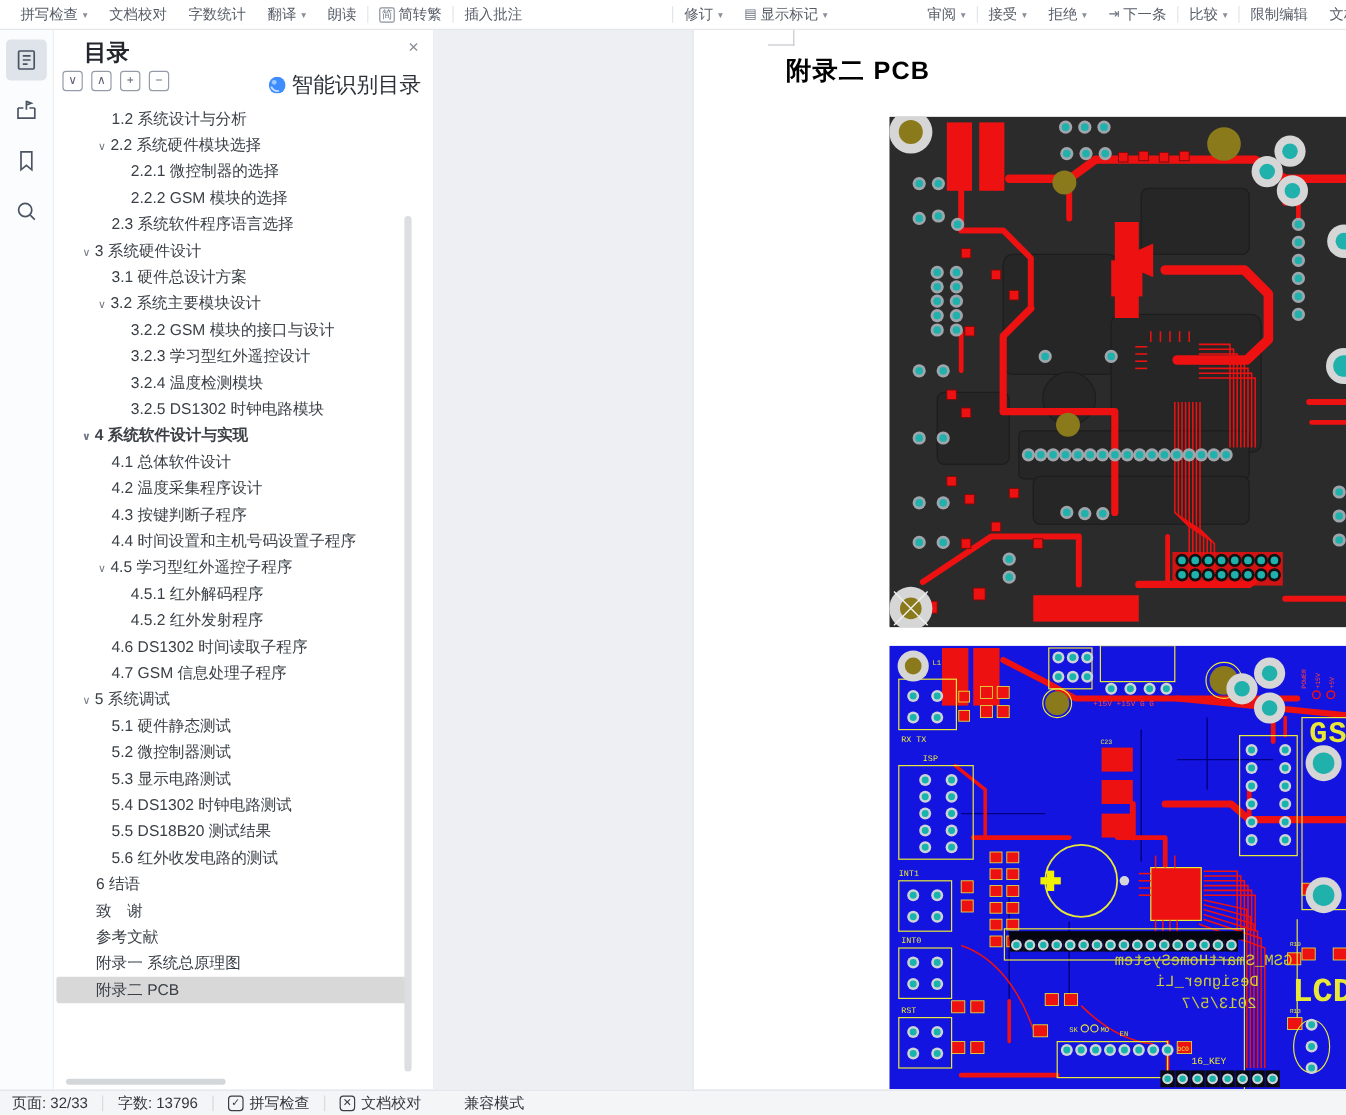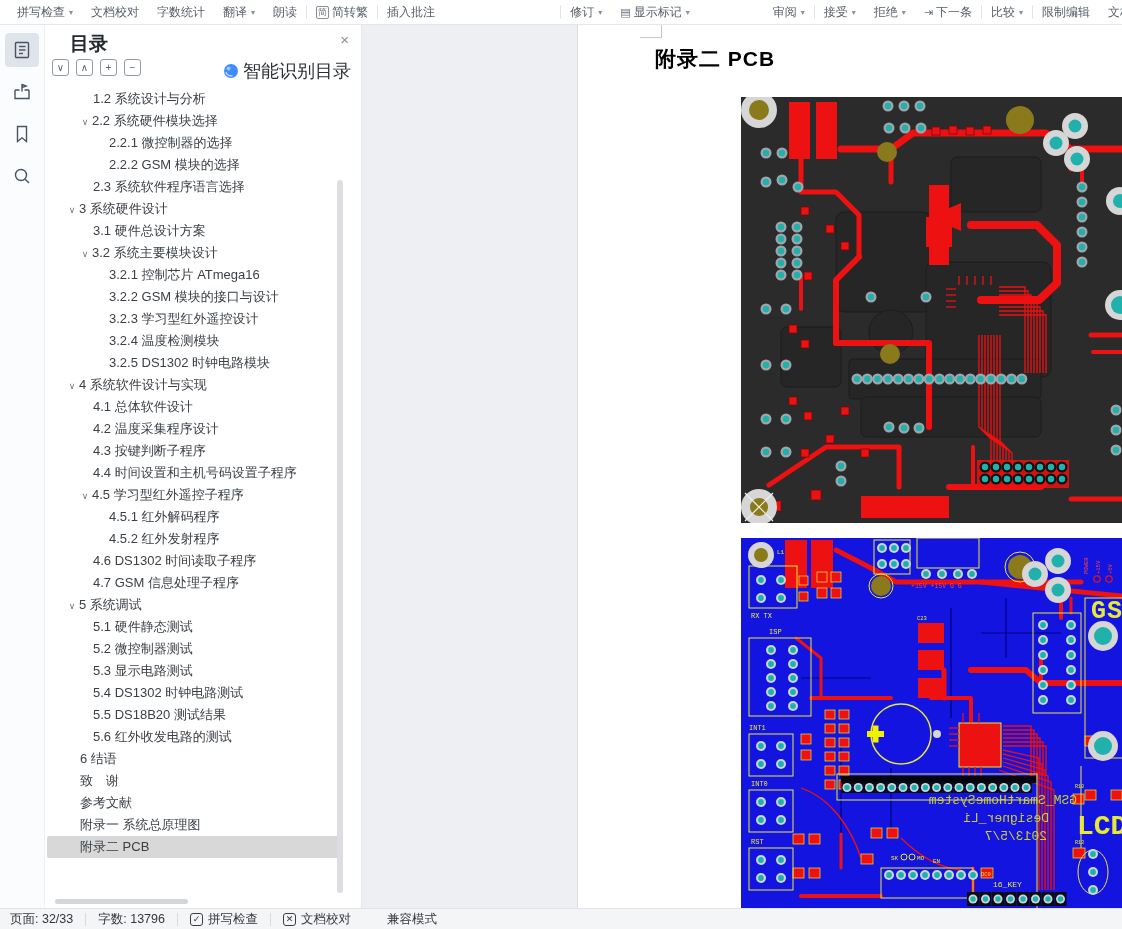--- a/index.html
+++ b/index.html
@@ -206,26 +206,25 @@
     </div>
     <div class="toc-list" id="toc-list">
         <div class="toc-row" style="padding-left: 46px;"><span>1.2  系统设计与分析</span></div>
         <div class="toc-row" style="padding-left: 46px;"><span class="toc-chev">∨</span><span>2.2  系统硬件模块选择</span></div>
         <div class="toc-row" style="padding-left: 62px;"><span>2.2.1  微控制器的选择</span></div>
         <div class="toc-row" style="padding-left: 62px;"><span>2.2.2 GSM 模块的选择</span></div>
         <div class="toc-row" style="padding-left: 46px;"><span>2.3  系统软件程序语言选择</span></div>
         <div class="toc-row" style="padding-left: 33px;"><span class="toc-chev">∨</span><span>3  系统硬件设计</span></div>
         <div class="toc-row" style="padding-left: 46px;"><span>3.1  硬件总设计方案</span></div>
         <div class="toc-row" style="padding-left: 46px;"><span class="toc-chev">∨</span><span>3.2  系统主要模块设计</span></div>
-        <div class="toc-row" style="padding-left: 62px;"><span>3.2.1  控制芯片 ATmega16</span></div>
         <div class="toc-row" style="padding-left: 62px;"><span>3.2.2 GSM 模块的接口与设计</span></div>
         <div class="toc-row" style="padding-left: 62px;"><span>3.2.3  学习型红外遥控设计</span></div>
         <div class="toc-row" style="padding-left: 62px;"><span>3.2.4  温度检测模块</span></div>
         <div class="toc-row" style="padding-left: 62px;"><span>3.2.5 DS1302 时钟电路模块</span></div>
-        <div class="toc-row" style="padding-left: 33px;"><span class="toc-chev">∨</span><span>4  系统软件设计与实现</span></div>
+        <div class="toc-row" style="padding-left: 33px; font-weight: bold;"><span class="toc-chev">∨</span><span>4  系统软件设计与实现</span></div>
         <div class="toc-row" style="padding-left: 46px;"><span>4.1  总体软件设计</span></div>
         <div class="toc-row" style="padding-left: 46px;"><span>4.2  温度采集程序设计</span></div>
         <div class="toc-row" style="padding-left: 46px;"><span>4.3  按键判断子程序</span></div>
         <div class="toc-row" style="padding-left: 46px;"><span>4.4  时间设置和主机号码设置子程序</span></div>
         <div class="toc-row" style="padding-left: 46px;"><span class="toc-chev">∨</span><span>4.5  学习型红外遥控子程序</span></div>
         <div class="toc-row" style="padding-left: 62px;"><span>4.5.1  红外解码程序</span></div>
         <div class="toc-row" style="padding-left: 62px;"><span>4.5.2  红外发射程序</span></div>
         <div class="toc-row" style="padding-left: 46px;"><span>4.6 DS1302 时间读取子程序</span></div>
         <div class="toc-row" style="padding-left: 46px;"><span>4.7 GSM 信息处理子程序</span></div>
         <div class="toc-row" style="padding-left: 33px;"><span class="toc-chev">∨</span><span>5  系统调试</span></div>

